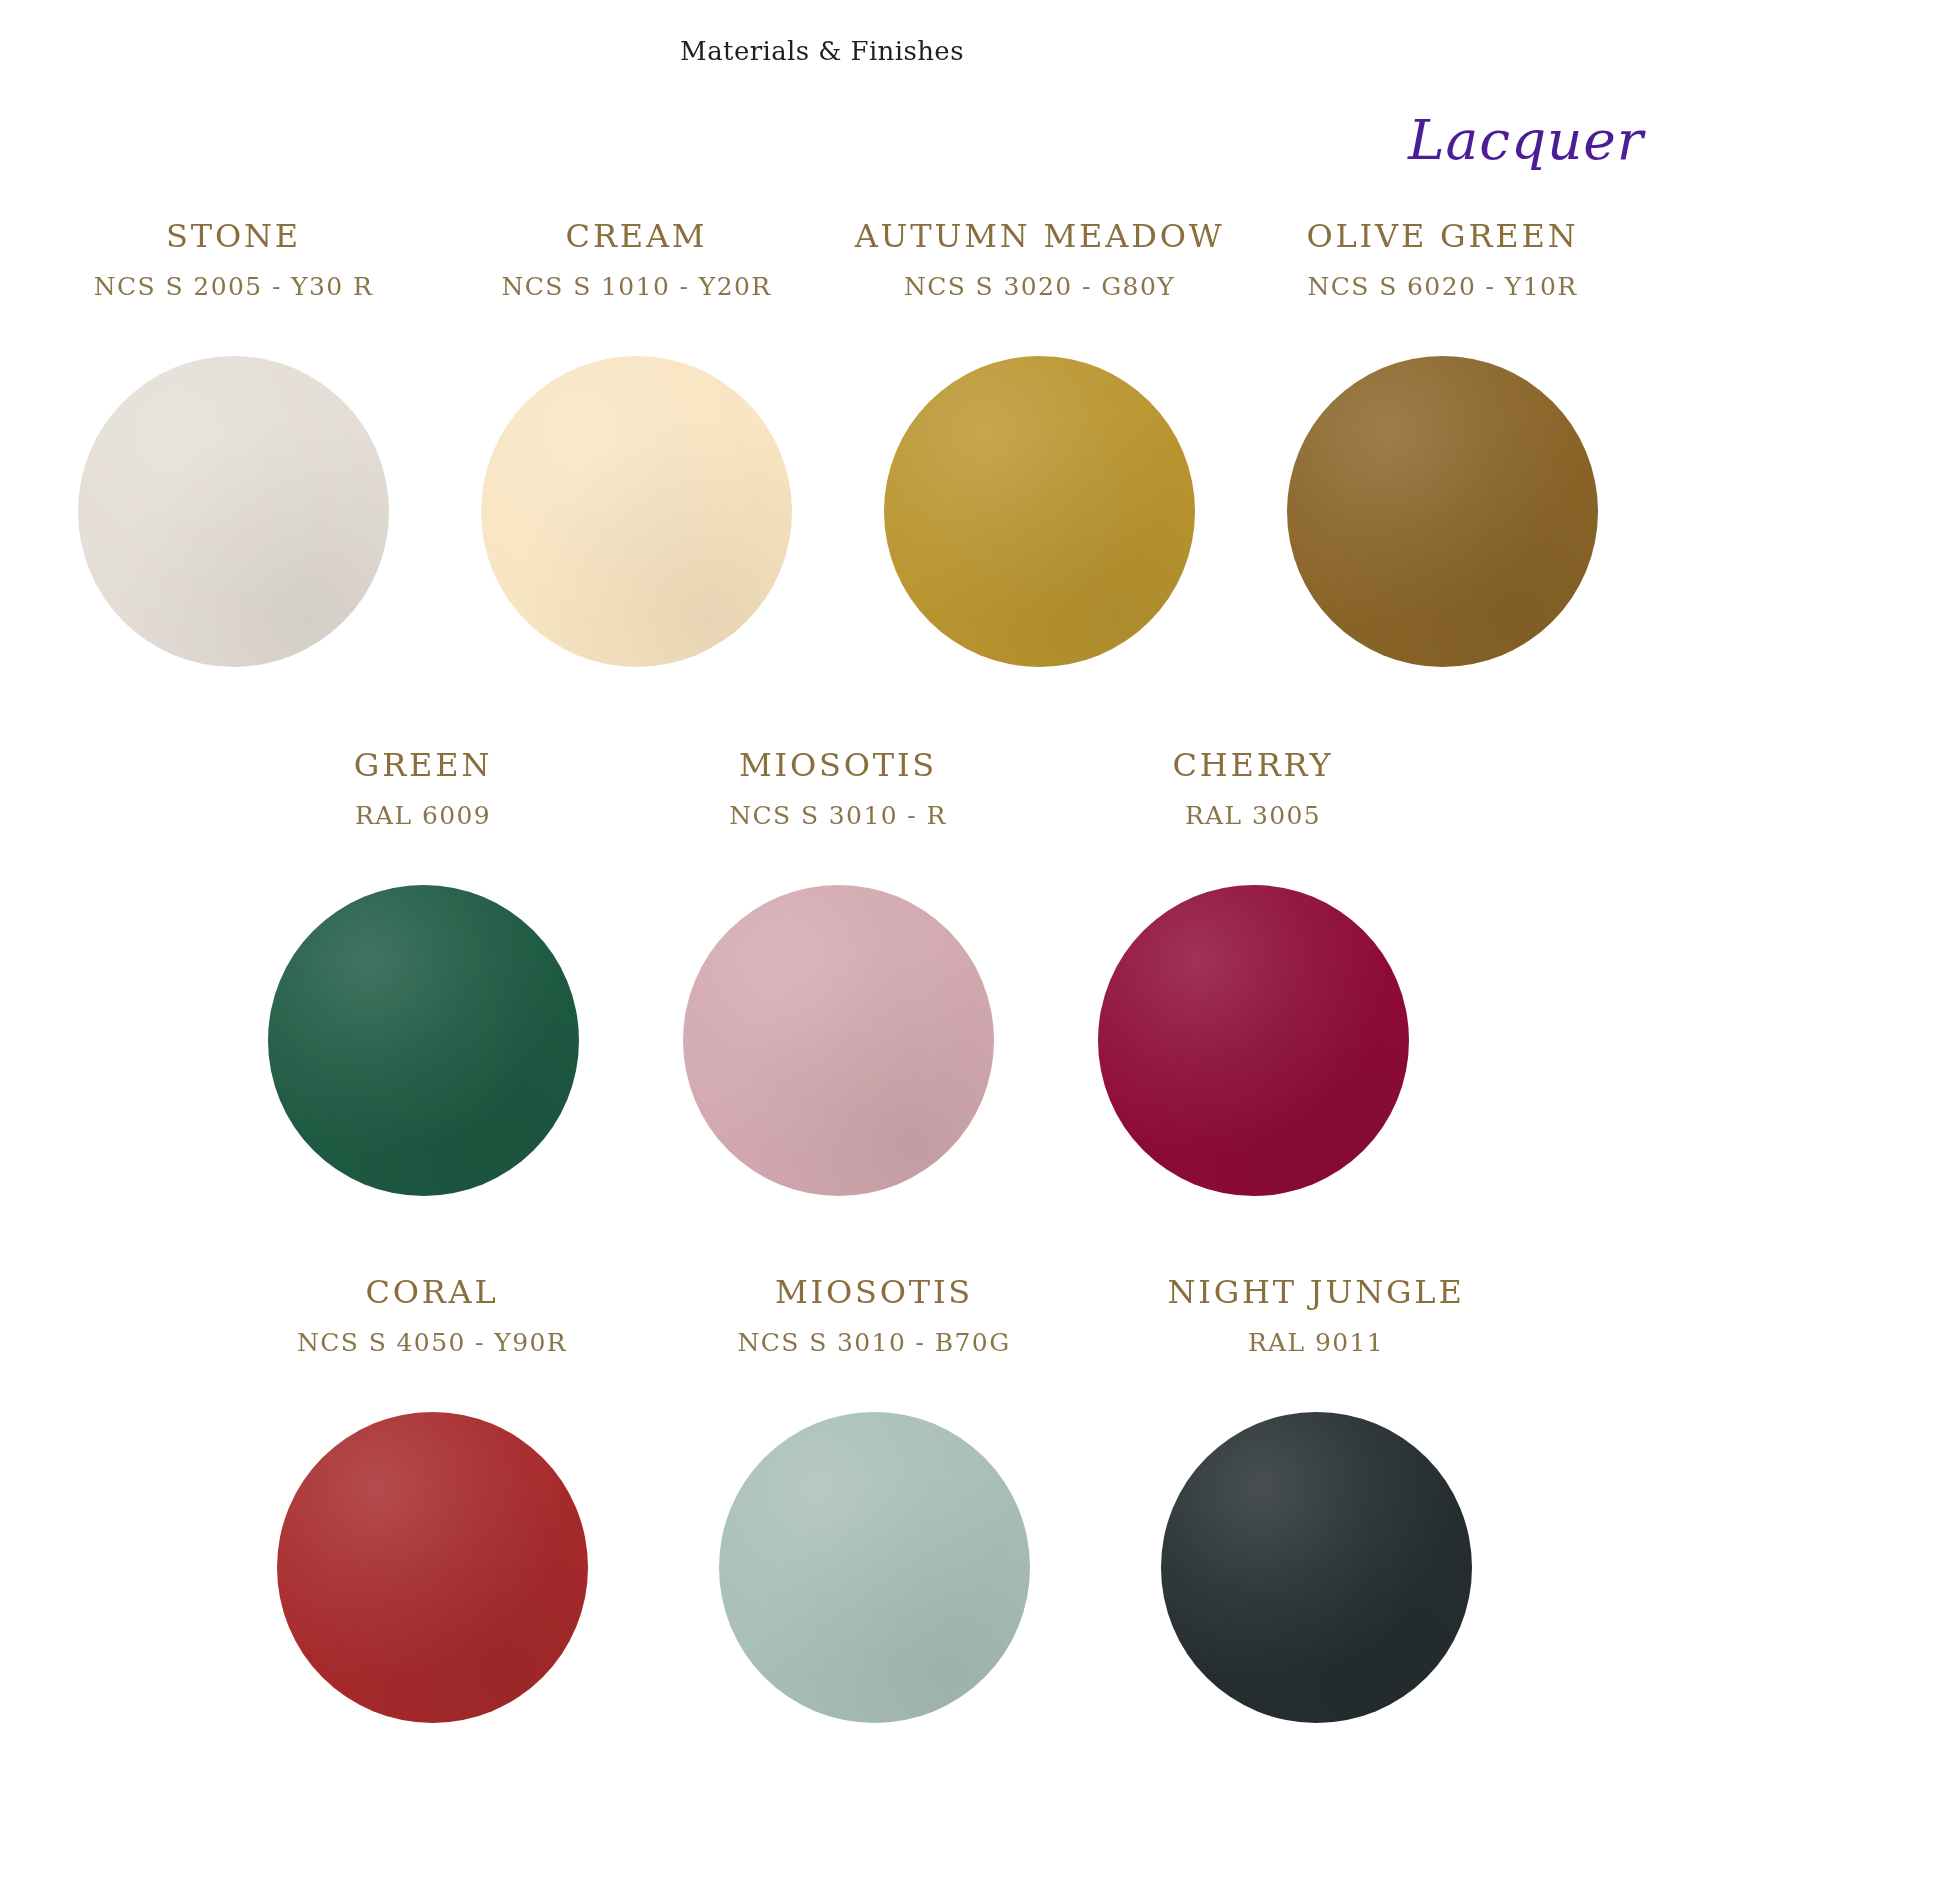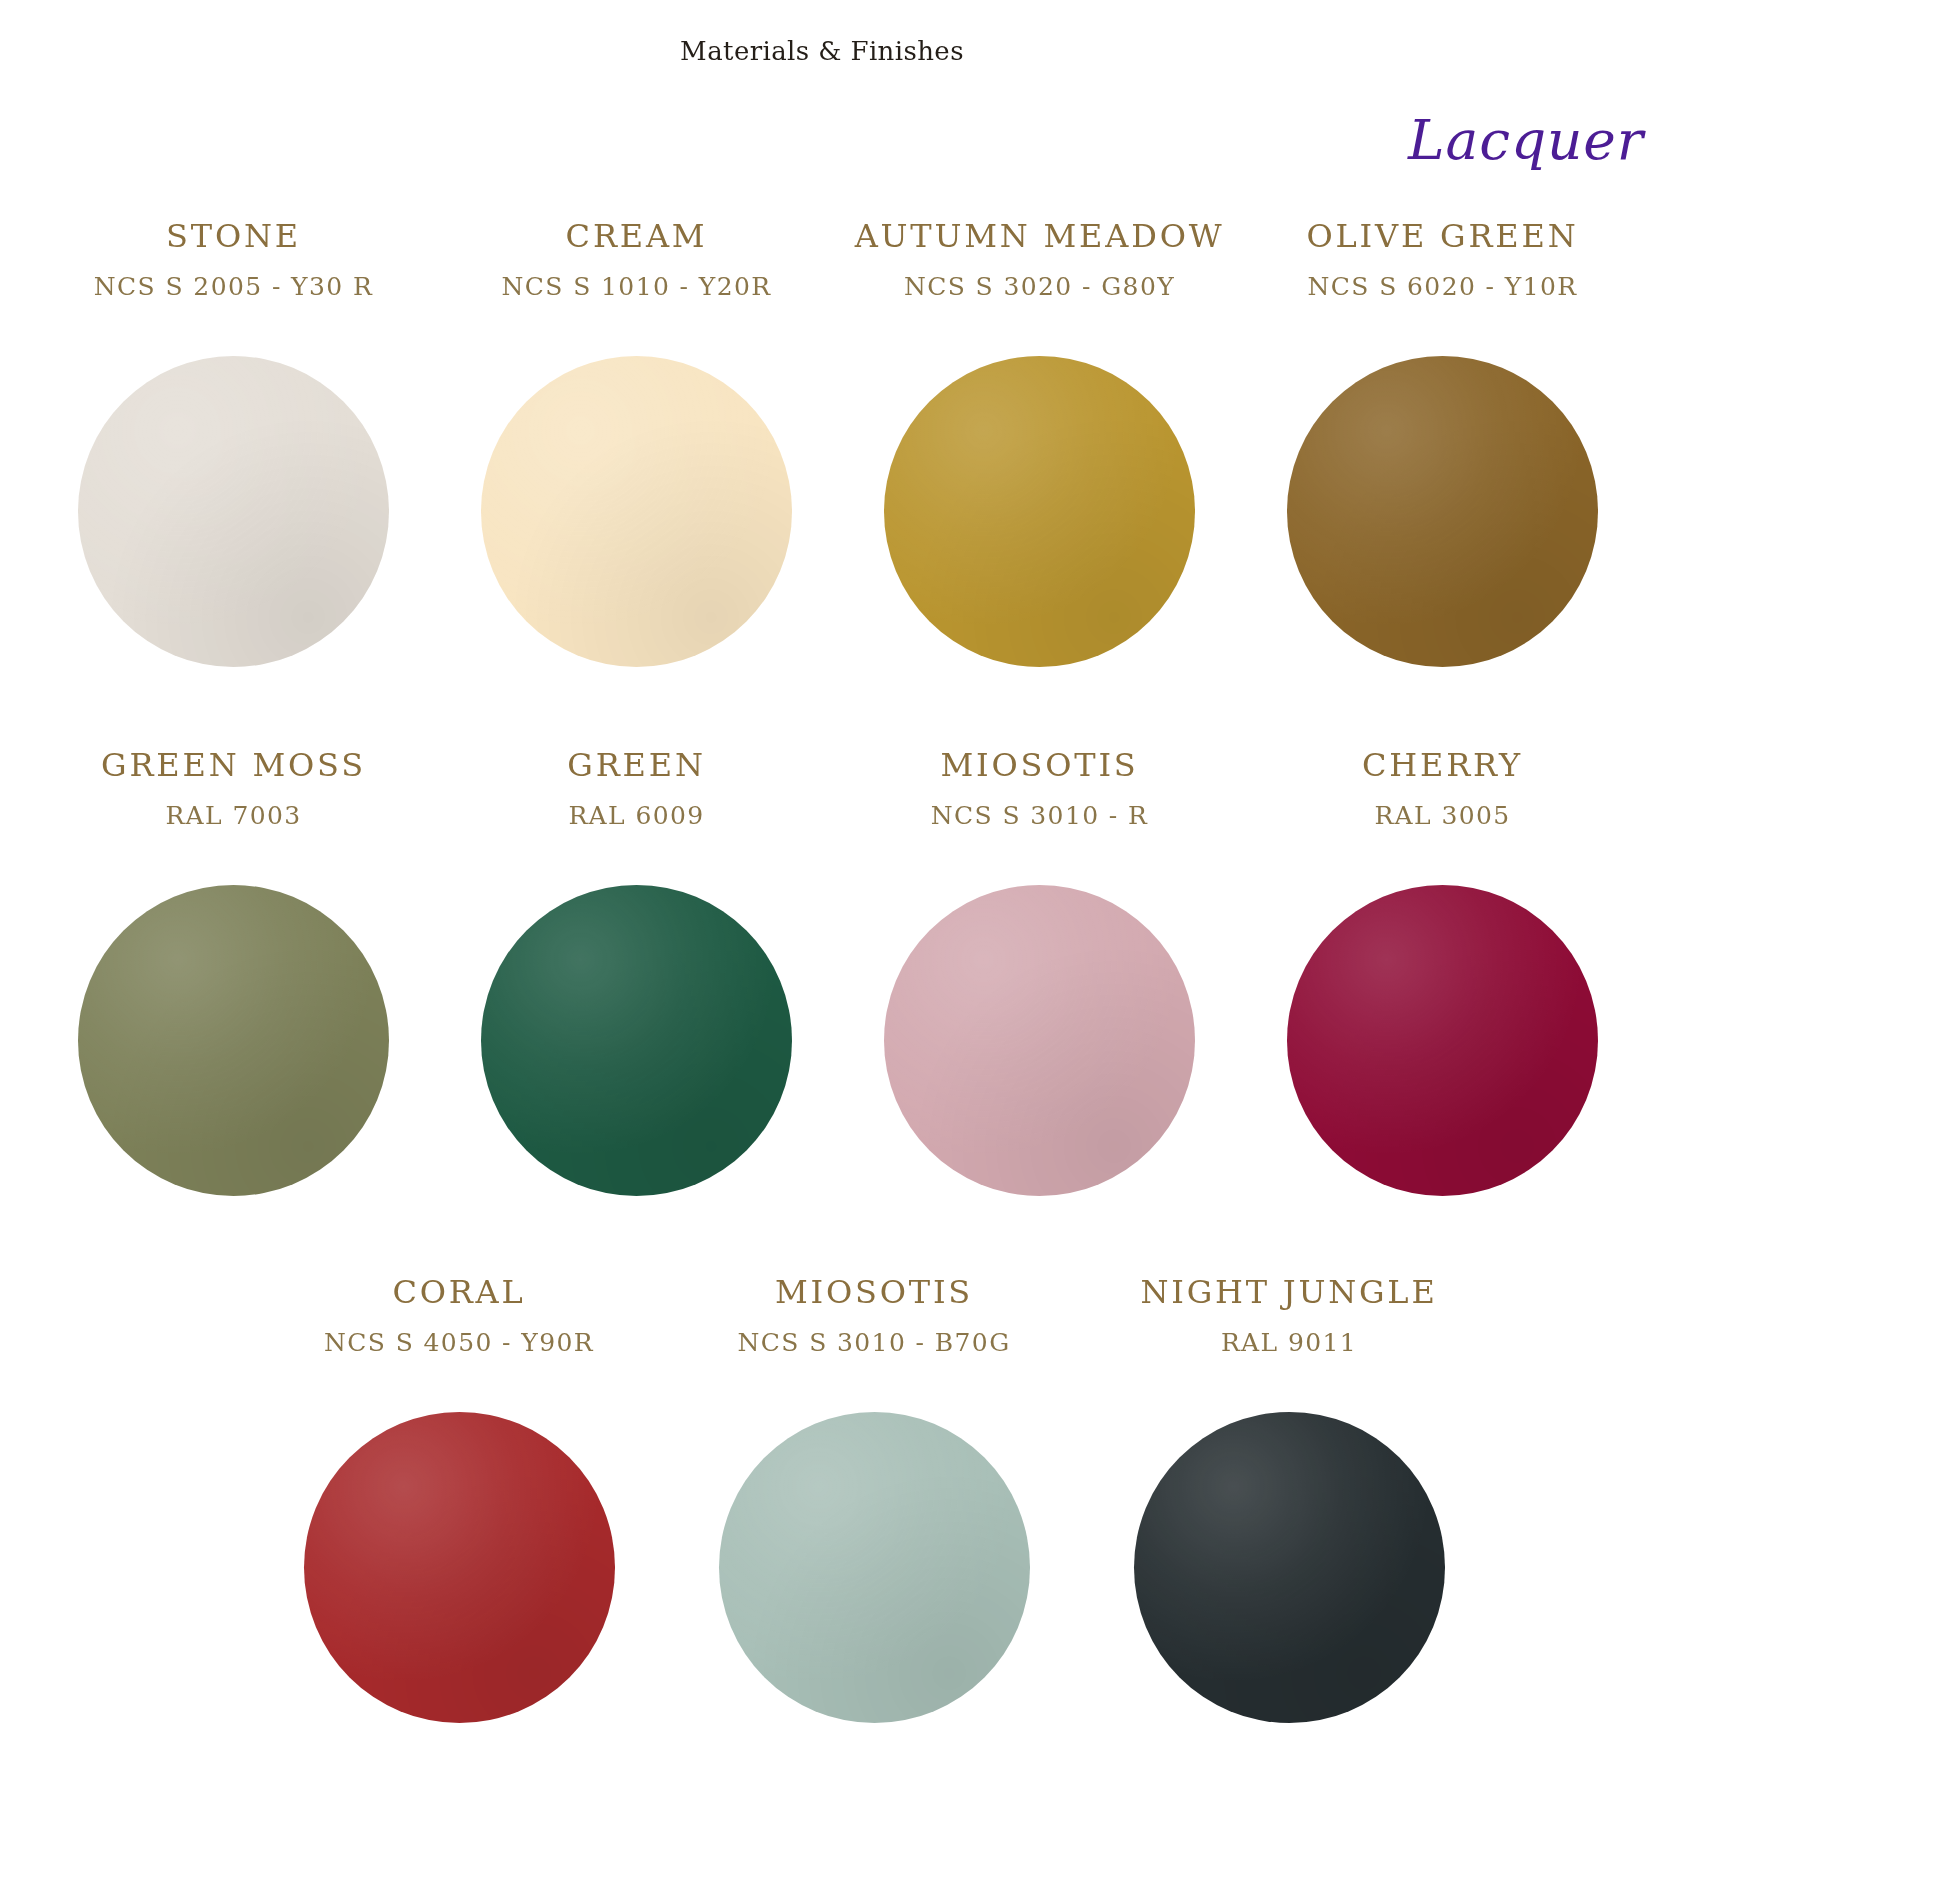--- a/index.html
+++ b/index.html
@@ -53,20 +53,21 @@
 
   .swatch-row {
     display: flex;
     justify-content: center;
     align-items: flex-start;
     padding-left: 32px;
   }
 
   .swatch-row.row-last {
     padding-left: 104px;
+    gap: 27px;
   }
 
   .swatch-cell {
     width: 415px;
     display: flex;
     flex-direction: column;
     align-items: center;
     box-sizing: border-box;
   }
 
@@ -160,27 +161,20 @@
         <div class="swatch-name">OLIVE GREEN</div>
         <div class="swatch-code">NCS S 6020 - Y10R</div>
         <div class="swatch-disc-wrap">
           <div class="swatch-disc" style="background-color: rgb(138, 101, 41);"></div>
         </div>
       </div>
     </div>
 
     <div class="swatch-row row-2">
       <div class="swatch-cell">
-        <div class="swatch-name">GREEN MOSS</div>
-        <div class="swatch-code">RAL 7003</div>
-        <div class="swatch-disc-wrap">
-          <div class="swatch-disc" style="background-color: rgb(125, 129, 89);"></div>
-        </div>
-      </div>
-      <div class="swatch-cell">
         <div class="swatch-name">GREEN</div>
         <div class="swatch-code">RAL 6009</div>
         <div class="swatch-disc-wrap">
           <div class="swatch-disc" style="background-color: rgb(30, 90, 67);"></div>
         </div>
       </div>
       <div class="swatch-cell">
         <div class="swatch-name">MIOSOTIS</div>
         <div class="swatch-code">NCS S 3010 - R</div>
         <div class="swatch-disc-wrap">

